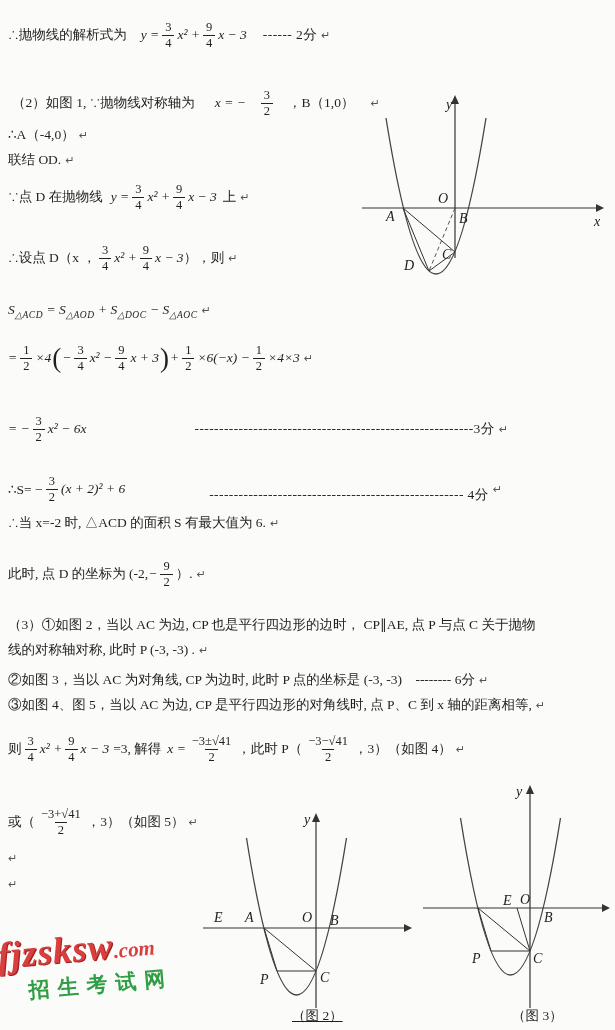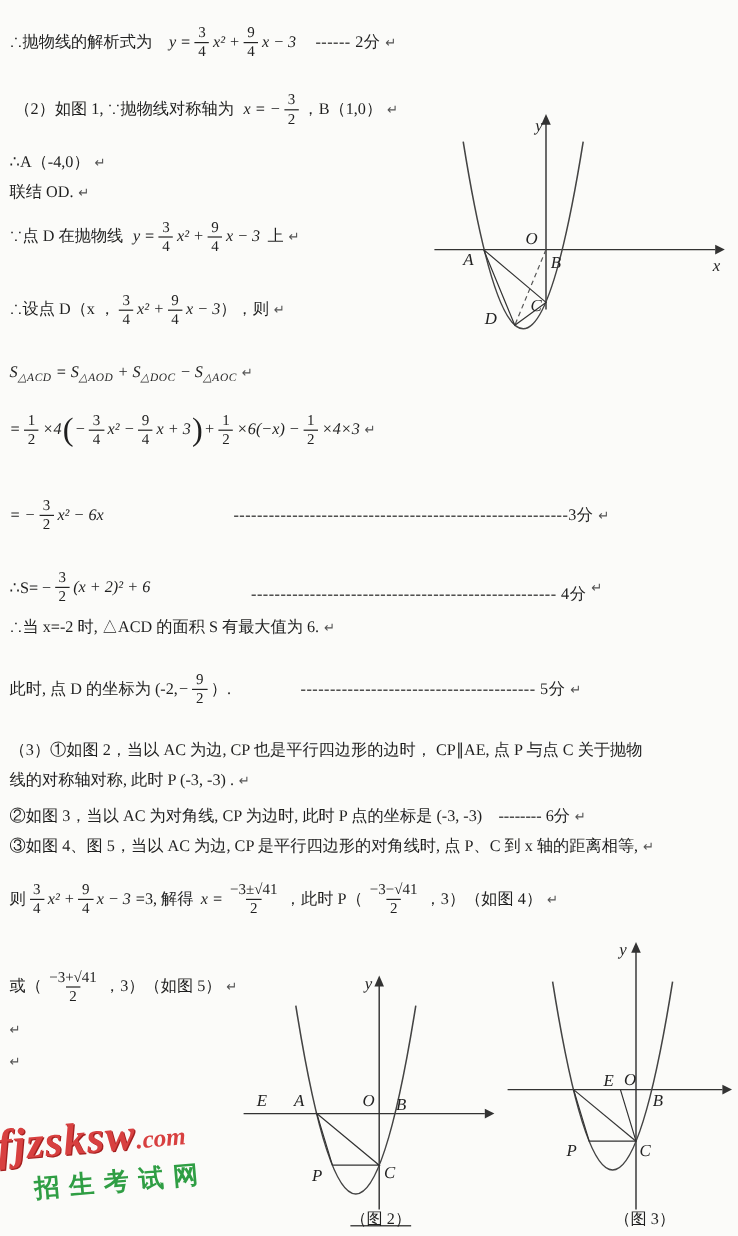--- a/index.html
+++ b/index.html
@@ -51,21 +51,21 @@
     <span class="math">x² +</span>
     <span class="frac">
         <span class="num">9</span>
         <span class="den">4</span>
       </span>
     <span class="math">x − 3</span>
     <span class="dash" style="margin-left:16px;">------ 2分</span>
     <span class="pmark">↵</span>
   </div>
 
-  <div class="line" style="left:12px; top:72px; height:38px;">
+  <div class="line" style="left:12px; top:84px; height:38px;gap:12px;">
     <span class="cn">（2）如图 1, ∵抛物线对称轴为</span>
     <span class="math" style="margin-left:8px;">x = −</span>
     <span class="frac">
         <span class="num">3</span>
         <span class="den">2</span>
       </span>
     <span class="cn">，B（1,0）</span>
     <span class="pmark">↵</span>
   </div>
 
@@ -175,21 +175,20 @@
   </div>
 
   <div class="line" style="left:8px; top:552px; height:44px;">
     <span class="cn">此时, 点 D 的坐标为 (-2, </span>
     <span class="math">−</span>
     <span class="frac">
         <span class="num">9</span>
         <span class="den">2</span>
       </span>
     <span class="cn">）.</span>
-    <span class="dash" style="margin-left:58px;">---------------------------------------- 5分</span>
     <span class="pmark">↵</span>
   </div>
 
   <div class="line-plain" style="left:8px; top:616px;">
     <span class="cn">（3）①如图 2，当以 AC 为边, CP 也是平行四边形的边时， CP∥AE, 点 P 与点 C 关于抛物</span>
   </div>
   <div class="line-plain" style="left:8px; top:641px;">
     <span class="cn">线的对称轴对称, 此时 P (-3, -3) .</span><span class="pmark">↵</span>
   </div>
 

